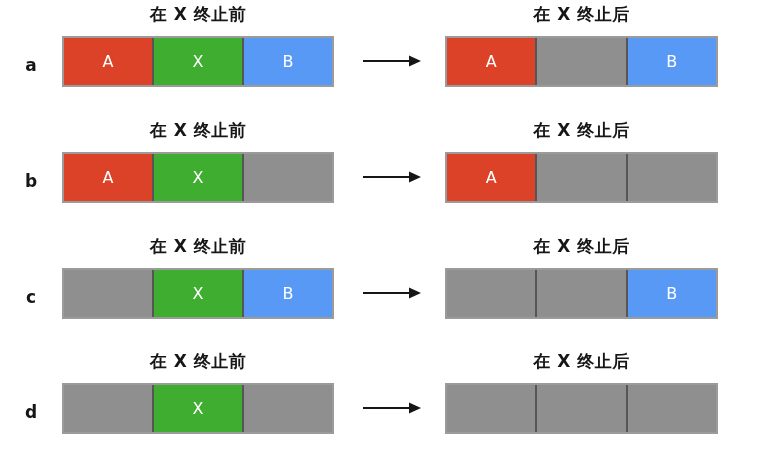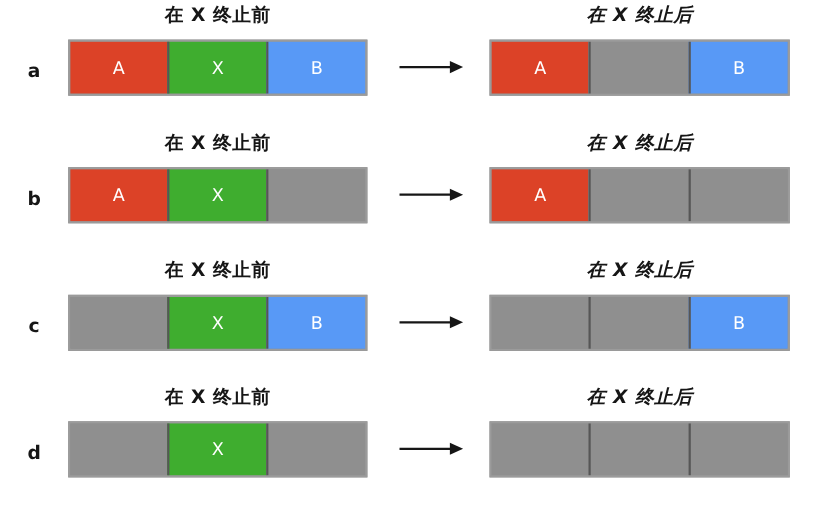--- a/index.html
+++ b/index.html
@@ -48,21 +48,21 @@
     top: 2px;
     font-size: 17px;
     font-weight: bold;
     color: #161616;
     text-align: center;
     line-height: 24px;
     letter-spacing: 0.5px;
     white-space: nowrap;
   }
   .panel-title.before { left: 62px;  width: 272px; text-align: center; }
-  .panel-title.after  { left: 445px; width: 273px; font-style: italic; }
+  .panel-title.after  { left: 445px; width: 273px; }
 
   
   .bar {
     position: absolute;
     top: 36px;
     height: 51px;
     display: flex;
     box-sizing: border-box;
     border: 2px solid #9b9b9b;
     background: #8f8f8f;

